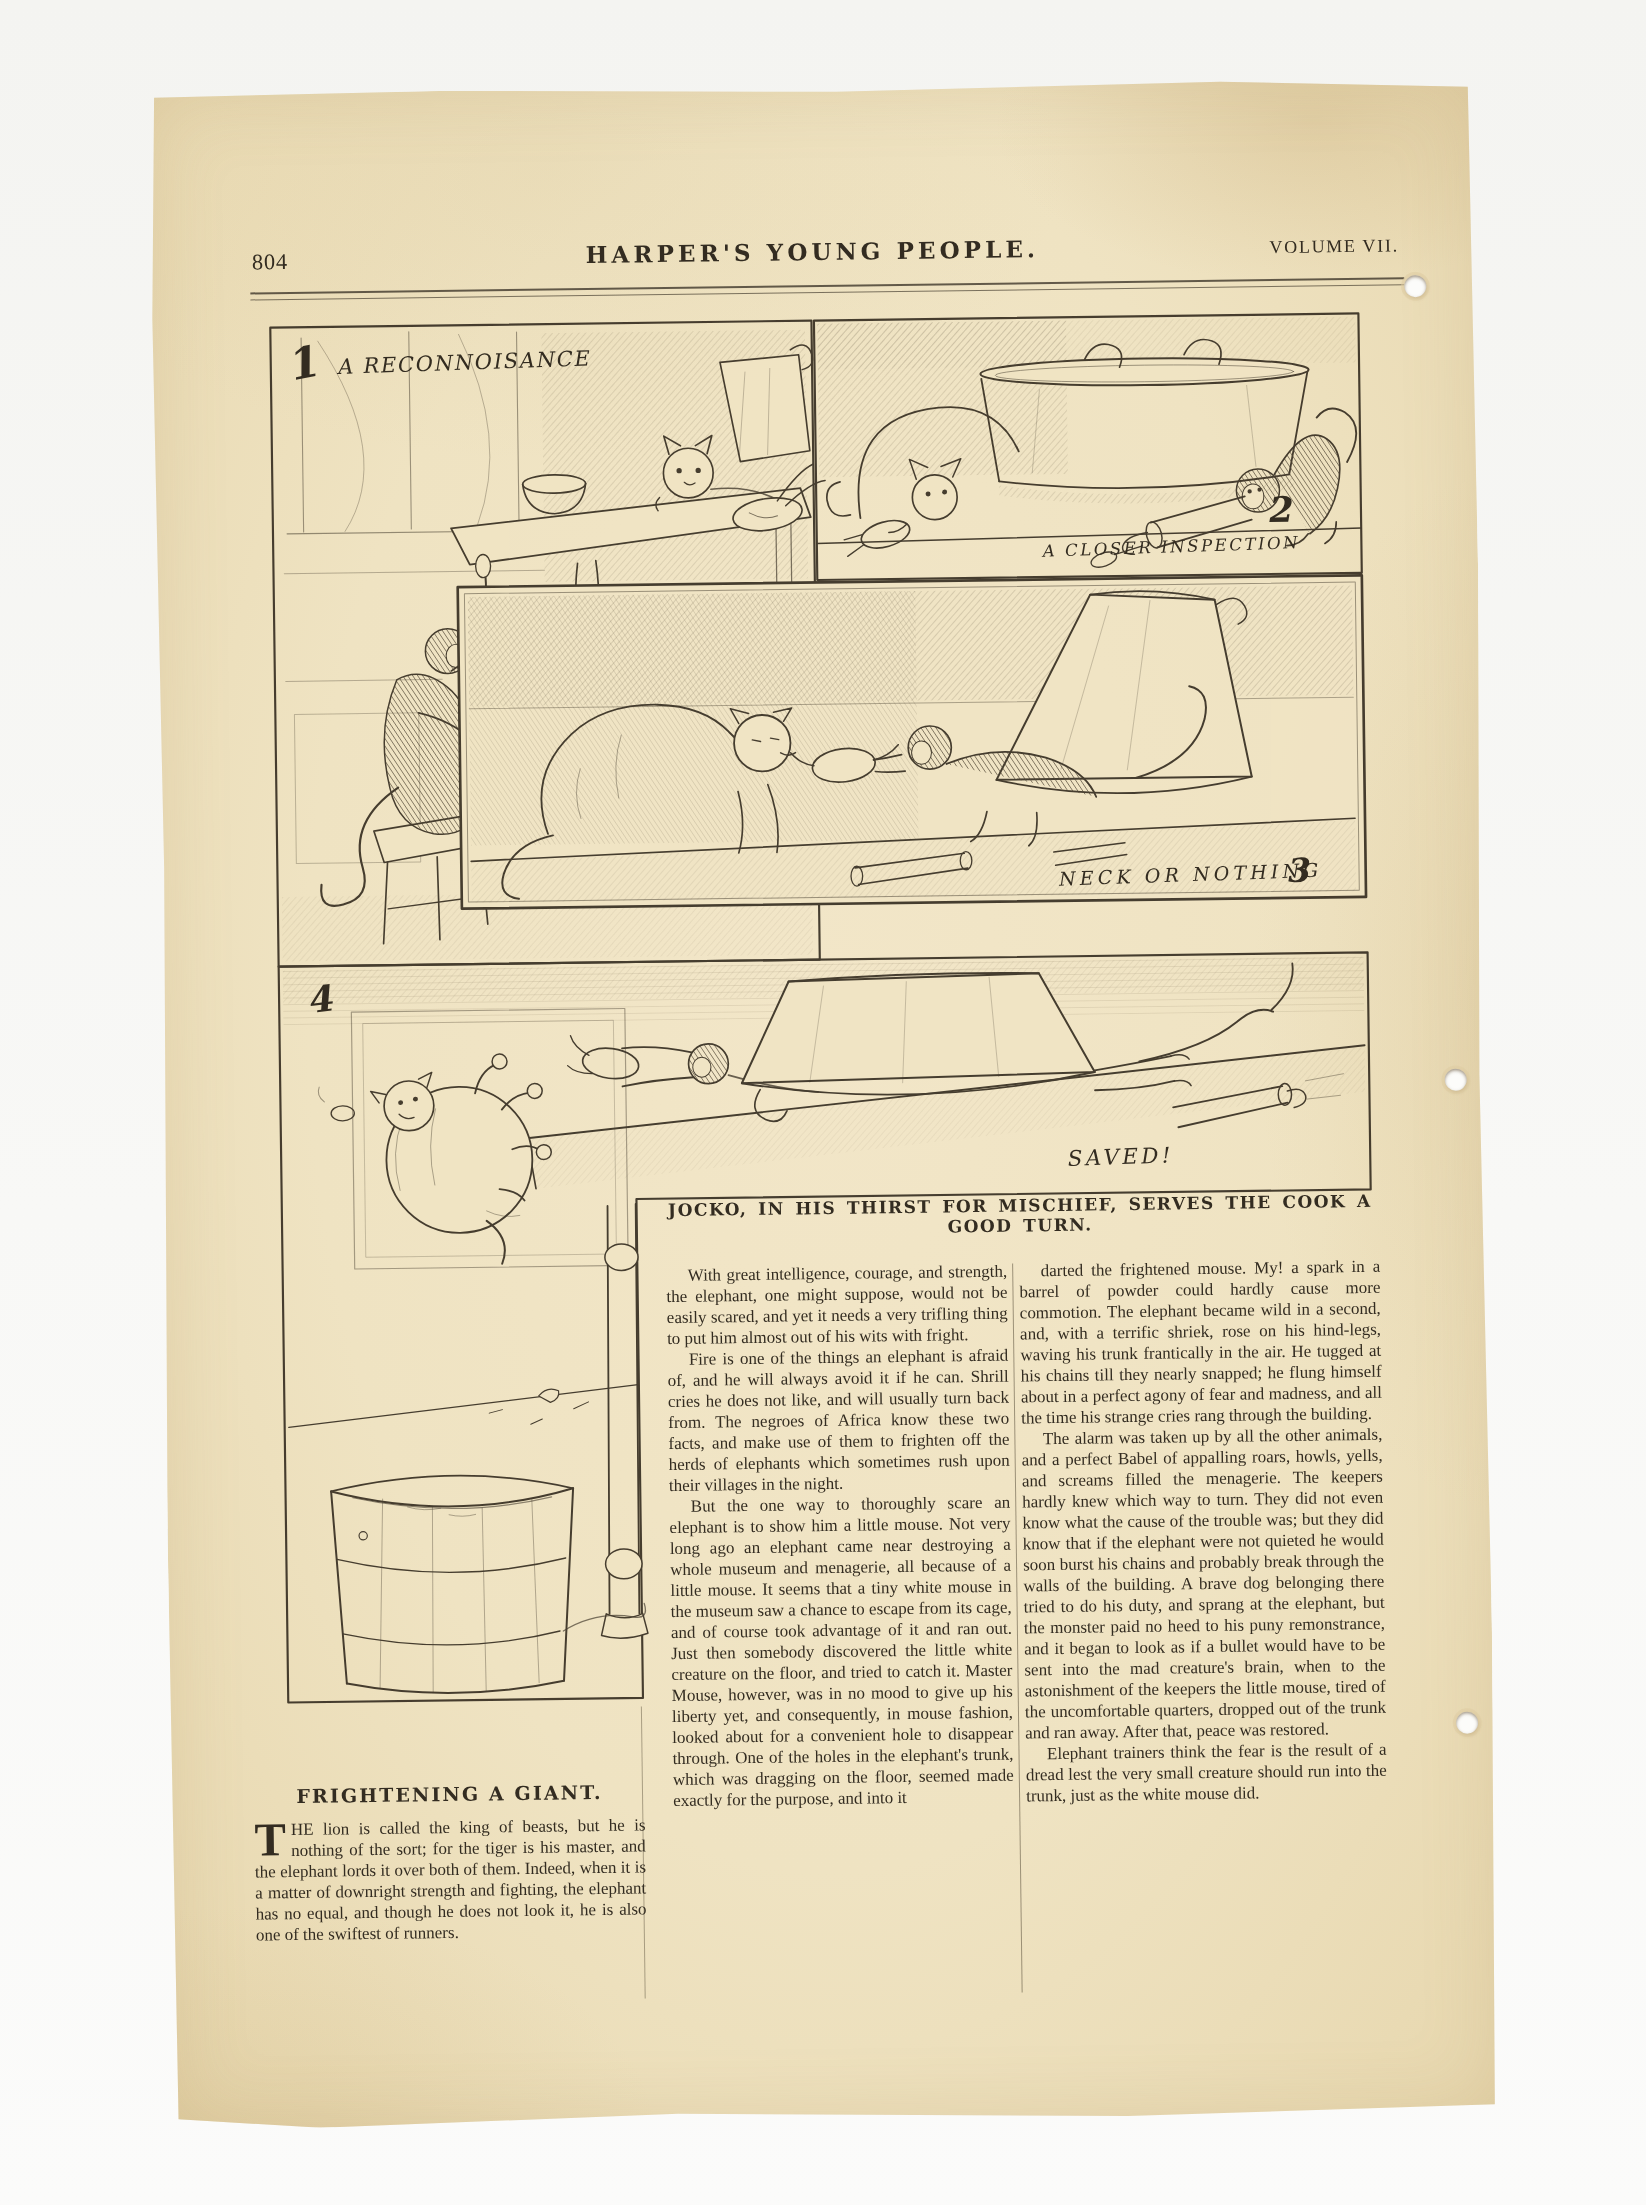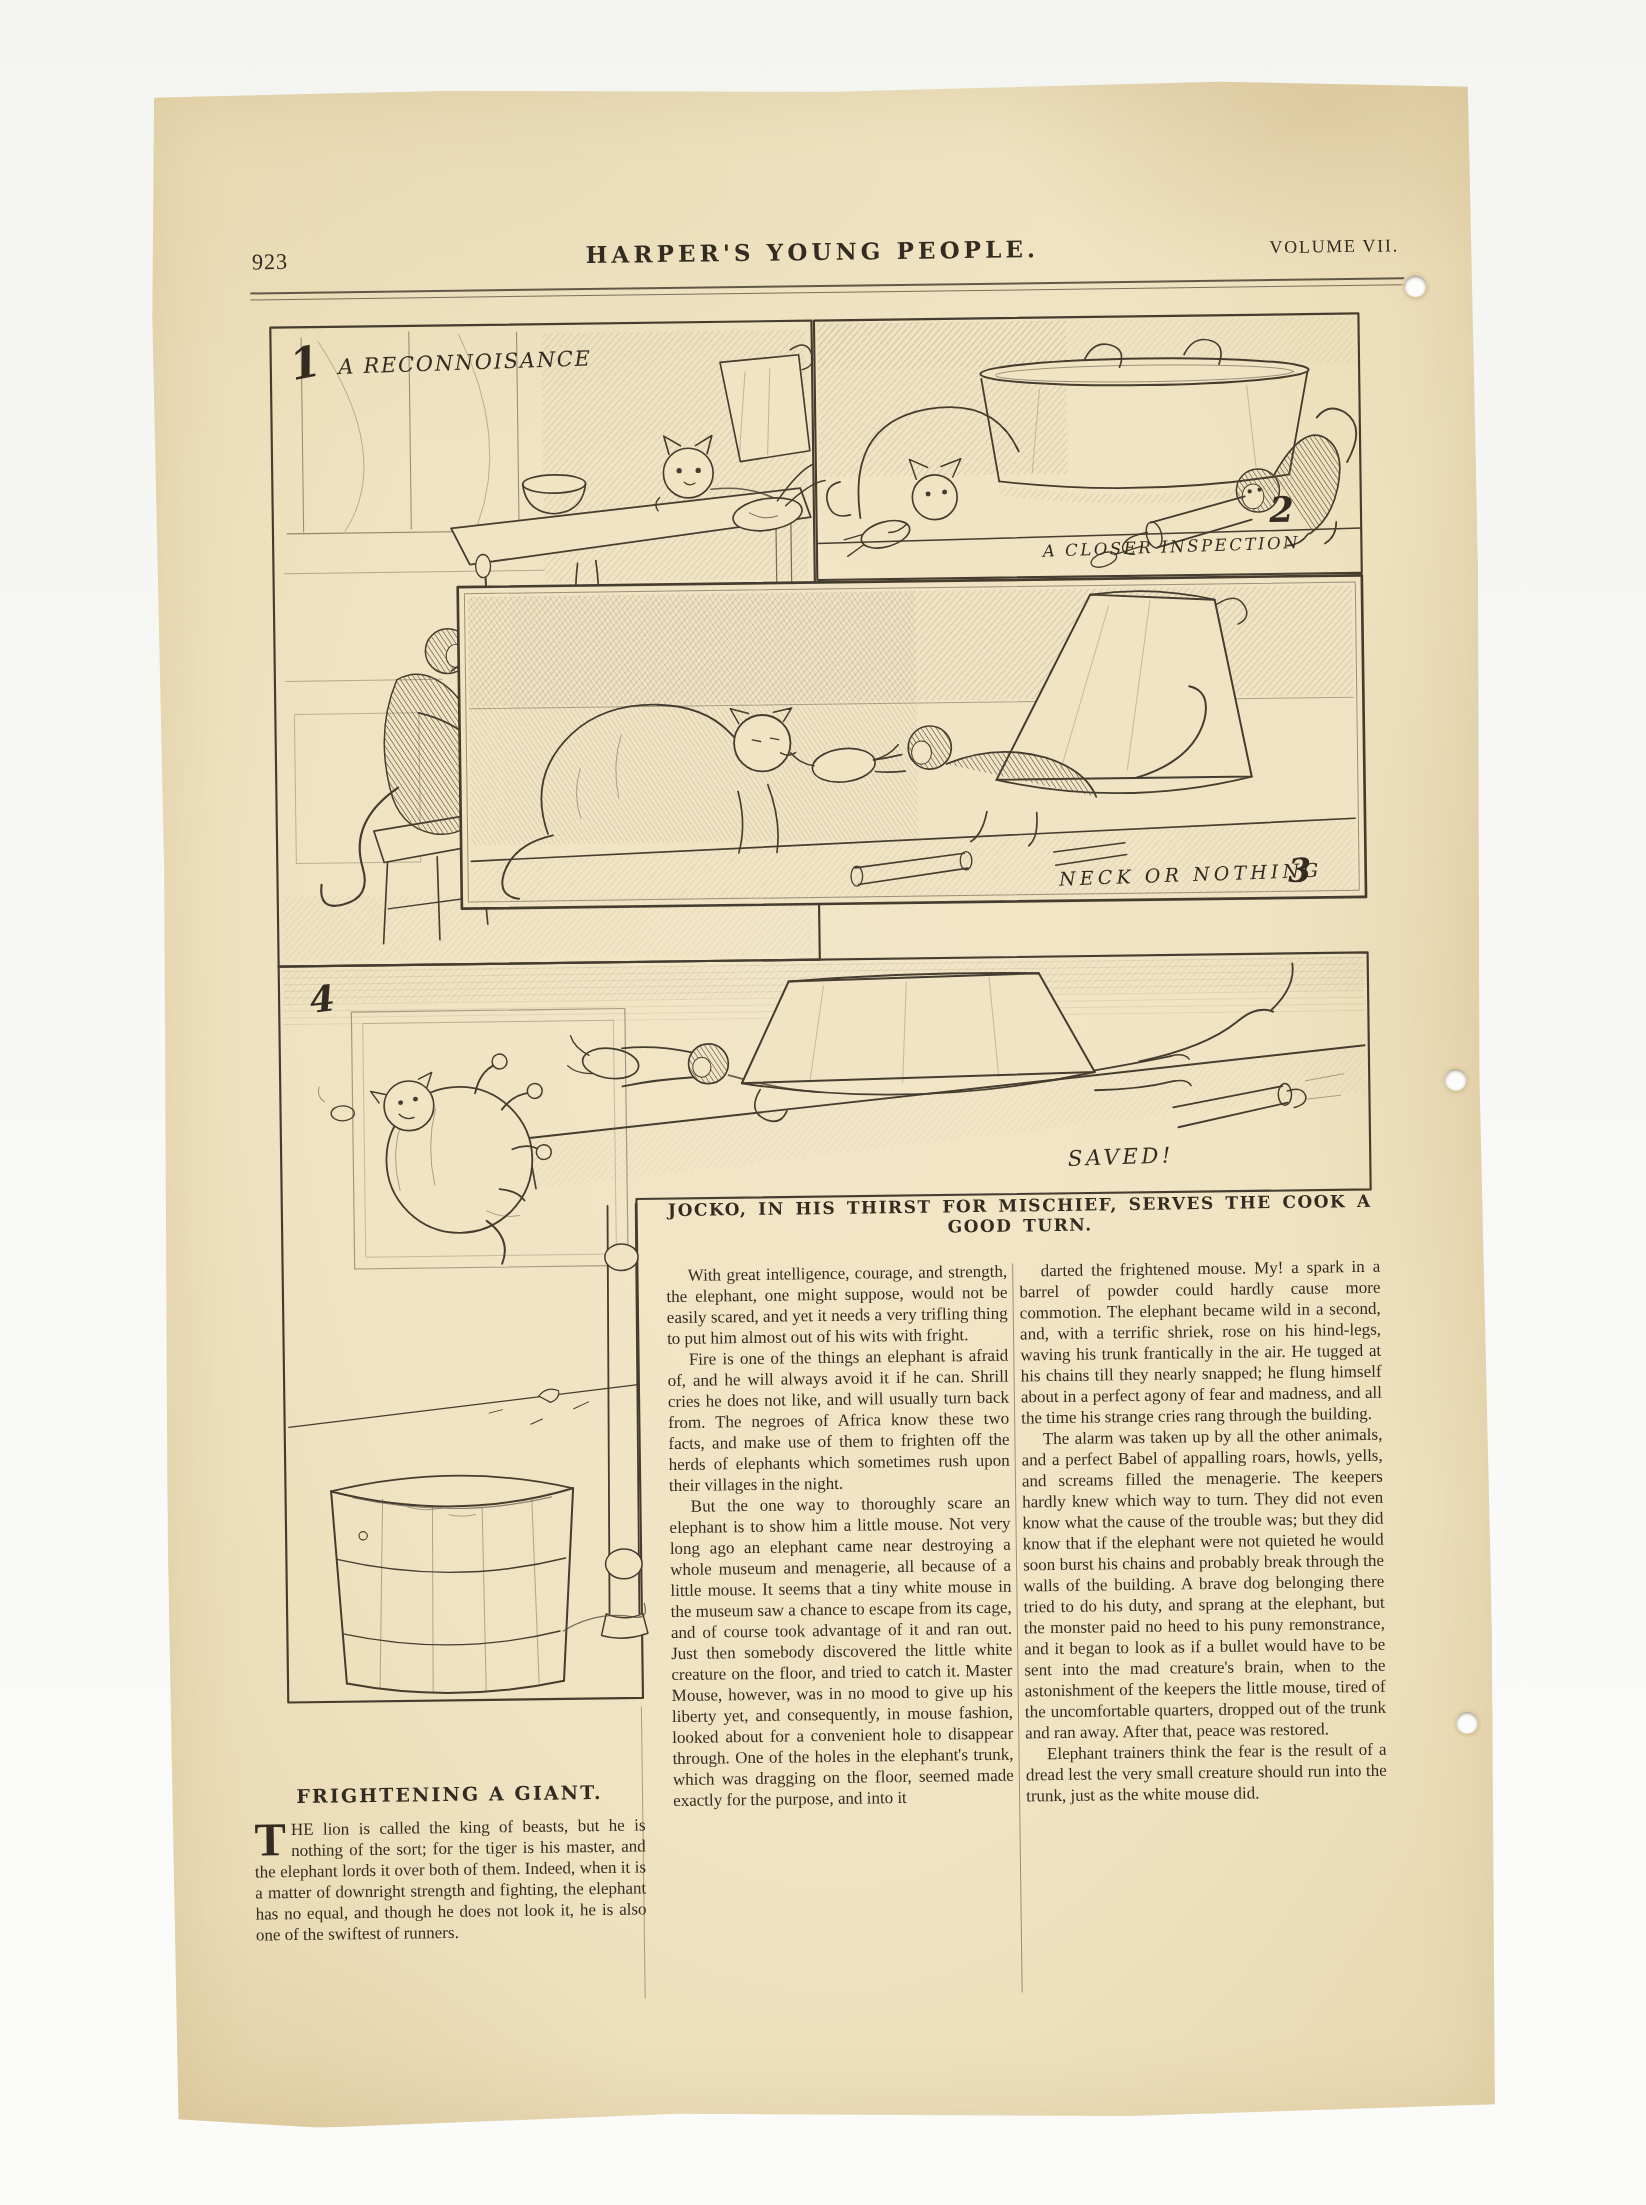--- a/index.html
+++ b/index.html
@@ -64,21 +64,21 @@
   .hole.h1{left:1253px;top:197px;}
   .hole.h2{left:1283px;top:991px;}
   .hole.h3{left:1286px;top:1634px;}
 </style>
 </head>
 <body>
 
 <div class="scene">
   <div class="page ink">
 
-    <div class="pagenum">923</div>
+    <div class="pagenum">804</div>
     <div class="masthead">HARPER'S YOUNG PEOPLE.</div>
     <div class="volume">VOLUME VII.</div>
     <div class="rule r1"></div>
     <div class="rule r2"></div>
 
     <div class="illus">
       <svg width="1094" height="1380" viewBox="0 0 1320 1665">
         <defs>
           <pattern id="h1" patternUnits="userSpaceOnUse" width="6" height="6" patternTransform="rotate(42)">
             <line x1="0" y1="0" x2="0" y2="6" stroke="#473c2b" stroke-width="1.1"></line>

